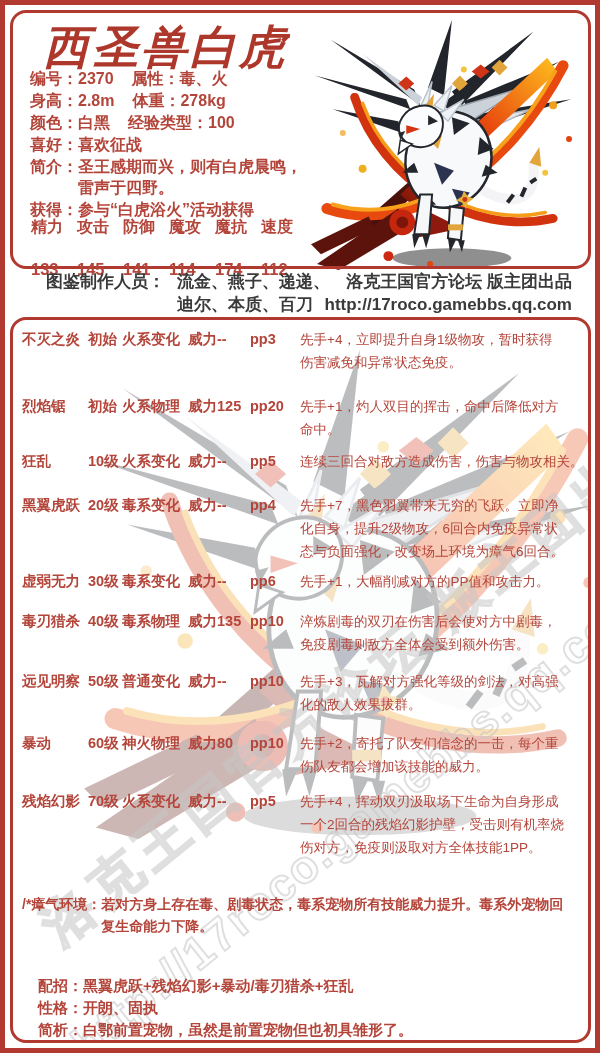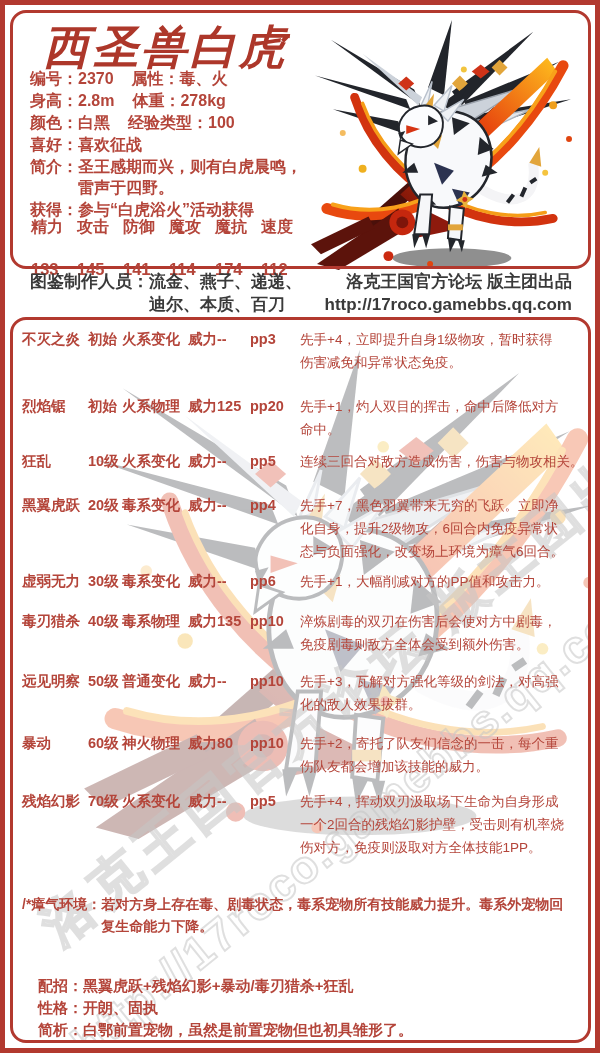--- a/index.html
+++ b/index.html
@@ -26,21 +26,21 @@
   .stats-row{position:absolute;left:18px;top:204px;display:flex;}
   .stat-col{width:46px;font-weight:bold;}
   .stat-col .s-lbl{font-size:16px;}
   .stat-col .s-val{font-size:16.5px;margin-top:22px;}
 
   
   .main-art{position:absolute;left:303px;top:14px;width:278px;height:258px;z-index:2;}
 
   
   .credits{position:absolute;left:0;top:268px;width:600px;height:48px;color:var(--credits-gray);z-index:3;}
-  .credits .c-left{position:absolute;left:30px;top:2px;font-size:17px;font-weight:bold;display:flex;}
+  .credits .c-left{position:absolute;left:46px;top:2px;font-size:17px;font-weight:bold;display:flex;gap:12px;}
   .credits .c-names{white-space:pre-line;line-height:23px;}
   .credits .c-right{position:absolute;right:28px;top:2px;font-size:17px;font-weight:bold;
                     text-align:right;white-space:pre-line;line-height:23px;}
 
   
   .skills-box{position:absolute;left:10px;top:317px;width:575px;height:720px;
               border:3px solid var(--frame-red);border-radius:16px;overflow:hidden;z-index:3;}
   .faded-art{position:absolute;left:55px;top:18px;width:545px;height:505px;opacity:.3;z-index:0;}
   .wm{position:absolute;left:0;top:0;transform-origin:0 0;font-weight:bold;color:transparent;
       -webkit-text-stroke:2px var(--wm-gray);opacity:.55;z-index:1;white-space:nowrap;}

